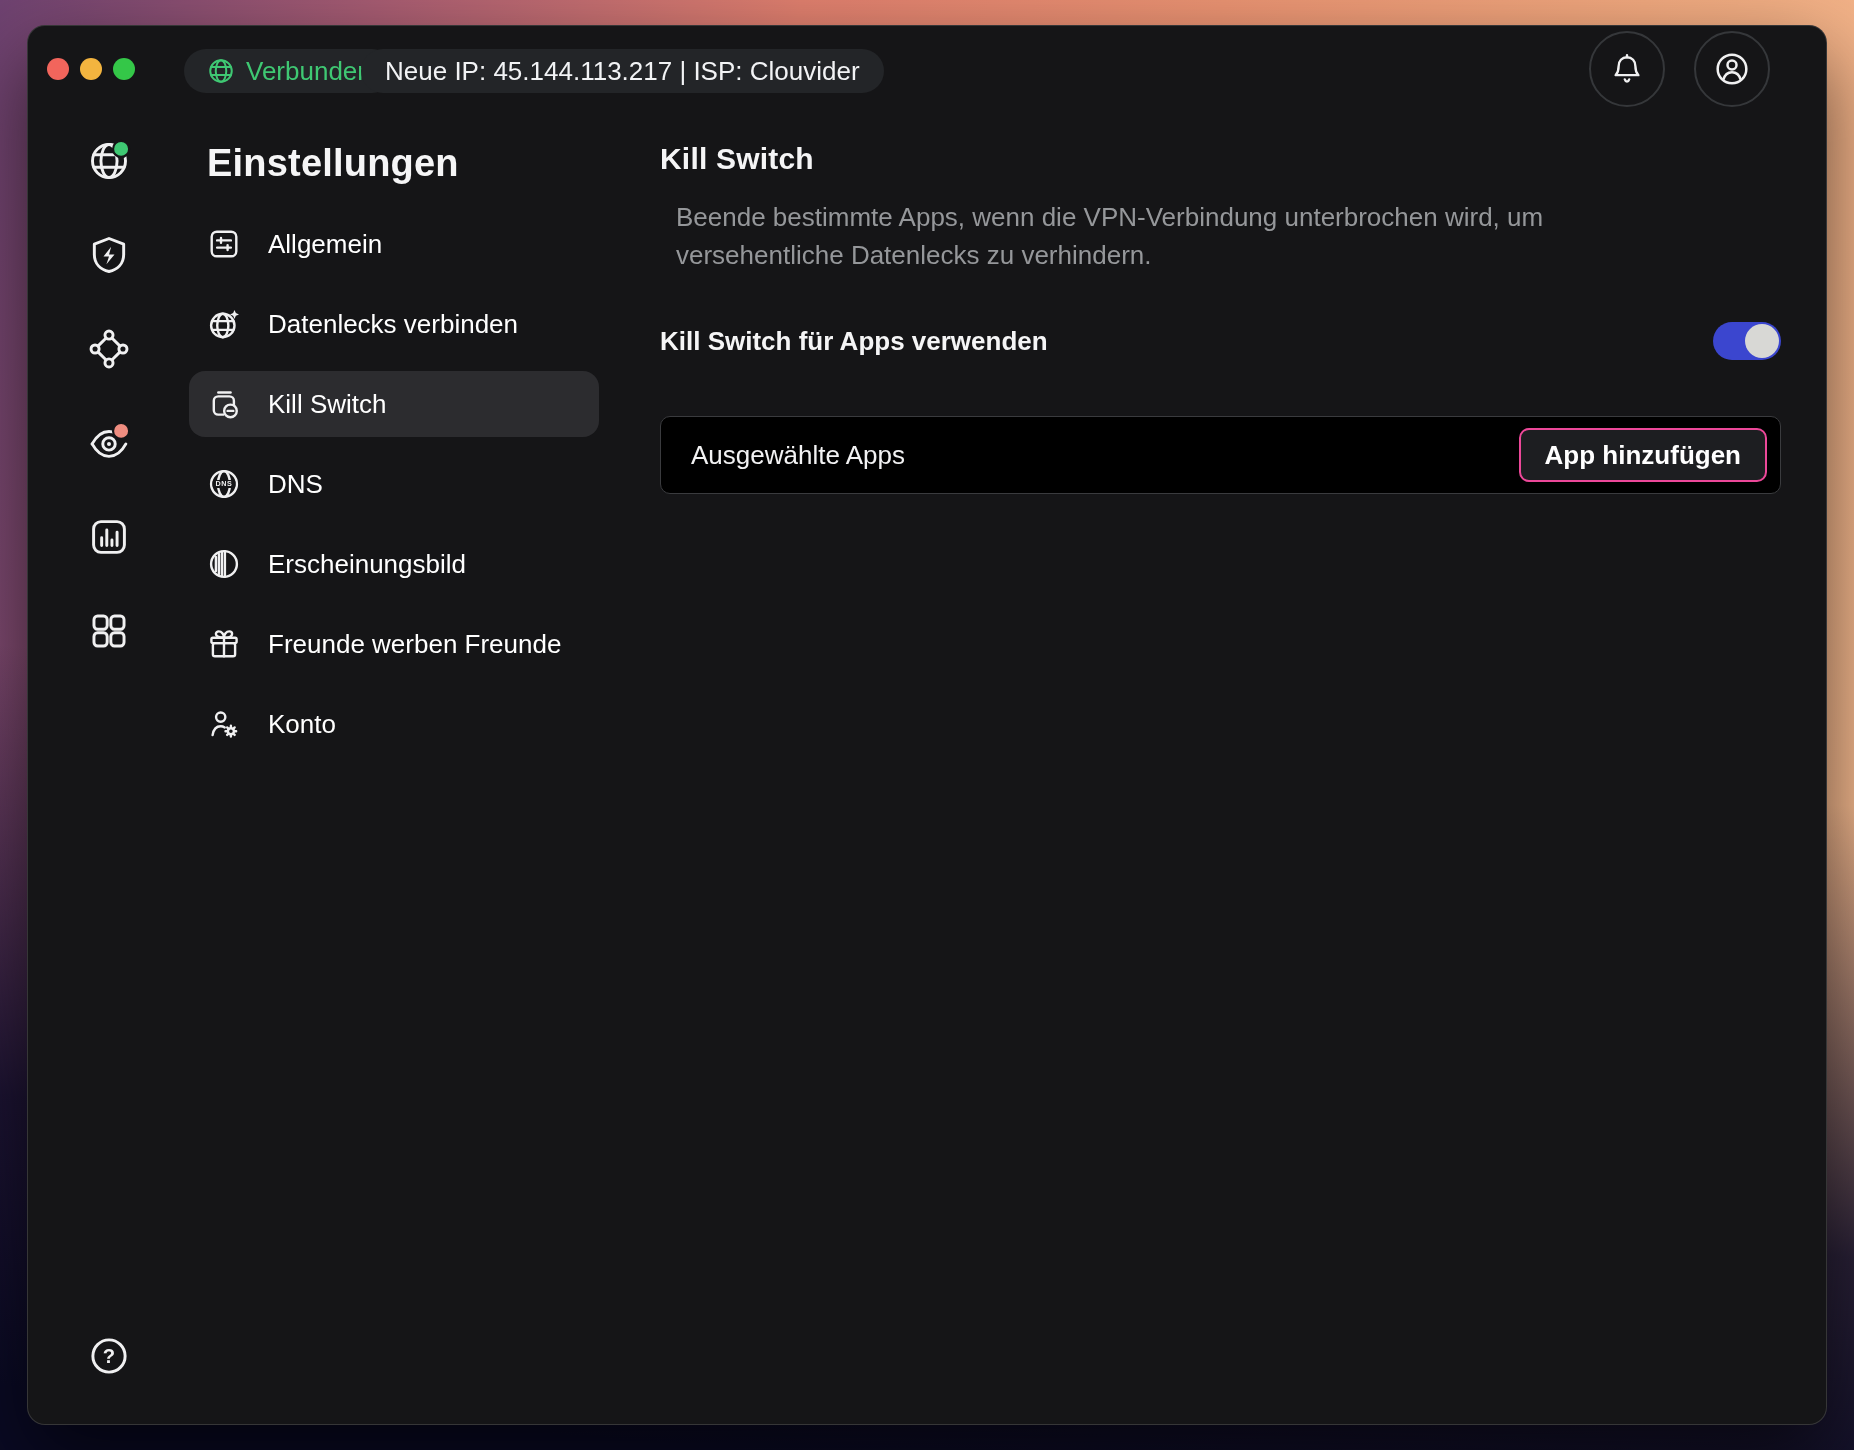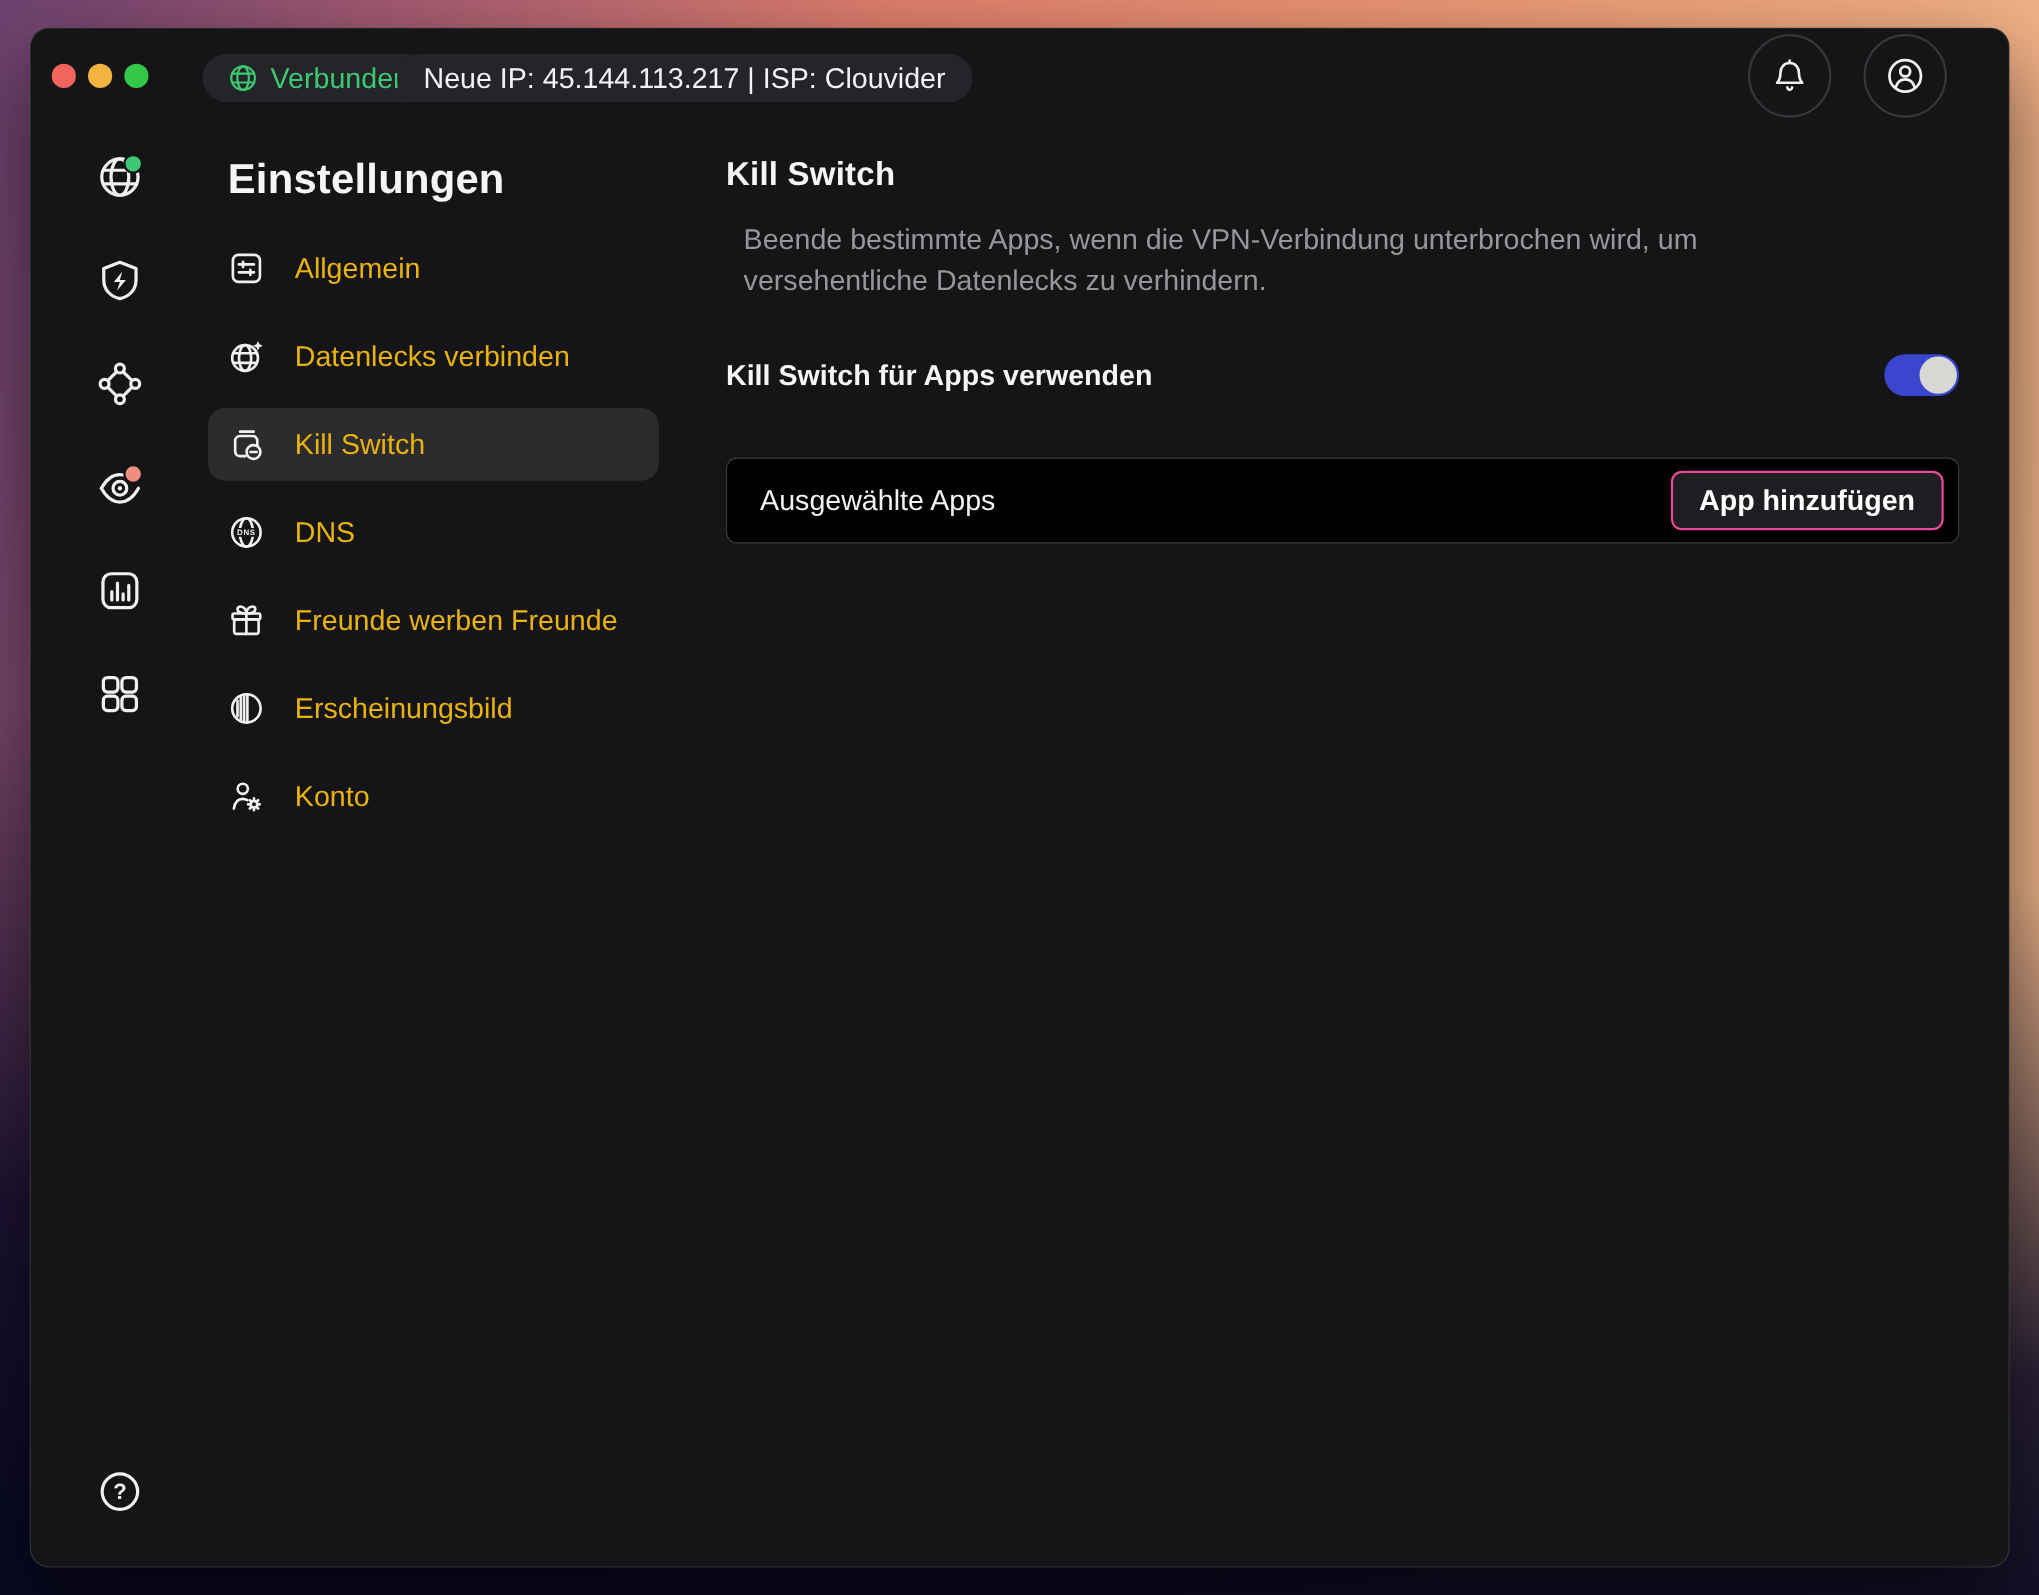--- a/index.html
+++ b/index.html
@@ -32,21 +32,21 @@
   
   .app-body{flex:1;display:flex;min-height:0;}
   .rail{width:161px;flex:none;display:flex;flex-direction:column;align-items:center;padding-top:23px;box-sizing:border-box;}
   .rail-btn{width:44px;height:44px;margin-bottom:50px;background:none;border:none;padding:0;cursor:pointer;}
   .rail-btn.help{margin-top:auto;margin-bottom:46px;}
   .rail-btn svg{display:block;}
   
   .menu{width:410px;flex:none;padding-top:26px;box-sizing:border-box;}
   .menu-title{font-size:38px;font-weight:700;color:#f5f5f6;margin:0 0 26px;padding-left:18px;letter-spacing:.2px;}
   .menu-item{height:66px;margin-bottom:14px;border-radius:16px;display:flex;align-items:center;
-             padding-left:17px;gap:26px;color:#eab308;font-size:26px;cursor:pointer;}
+             padding-left:17px;gap:26px;color:#ffffff;font-size:26px;cursor:pointer;}
   .menu-item.selected{background:#2c2c2f;}
   .menu-item svg{flex:none;display:block;}
   
   .content{flex:1;padding:26px 45px 0 61px;box-sizing:border-box;min-width:0;}
   .content h1{font-size:30px;font-weight:700;color:#f5f5f6;margin:0 0 22px;letter-spacing:.2px;}
   .desc{font-size:26px;line-height:38px;color:#95979a;margin:0 16px 48px;}
   .toggle-row{display:flex;align-items:center;justify-content:space-between;margin-bottom:56px;}
   .toggle-label{font-size:26px;font-weight:700;color:#f5f5f6;}
   .toggle{width:68px;height:38px;border-radius:19px;background:#3b46cf;position:relative;flex:none;cursor:pointer;border:none;padding:0;}
   .toggle .knob{position:absolute;right:2px;top:2px;width:34px;height:34px;border-radius:50%;background:#d8d8d5;}
@@ -224,37 +224,37 @@
           </g>
           <rect x="4.4" y="9.4" width="15.2" height="5.2" rx="1.2" fill="#151517" stroke="none"></rect>
           <text x="12" y="13.6" text-anchor="middle" font-size="4.8" font-weight="700" font-family="Liberation Sans, sans-serif" fill="#f0f0f1" letter-spacing=".4">DNS</text>
         </svg>
         <span>DNS</span>
       </div>
 
       <div class="menu-item">
         <svg width="36" height="36" viewBox="0 0 24 24">
           <g class="ic">
+            <circle cx="12" cy="12" r="8.6"></circle>
+            <path d="M6.6 7.3v9.4M8.6 5.3v13.4M10.6 4v16M12.6 3.5v17"></path>
+          </g>
+        </svg>
+        <span>Erscheinungsbild</span>
+      </div>
+
+      <div class="menu-item">
+        <svg width="36" height="36" viewBox="0 0 24 24">
+          <g class="ic">
             <rect x="4.6" y="11.4" width="14.8" height="8.8" rx="1.4"></rect>
             <rect x="3.6" y="7.8" width="16.8" height="3.6" rx="1"></rect>
             <path d="M12 7.8v12.4"></path>
             <path d="M12 7.8c-3.8 0-5.4-1.1-5.4-2.5 0-1 .8-1.7 1.9-1.7 1.9 0 3.5 2 3.5 4.2 0-2.2 1.6-4.2 3.5-4.2 1.1 0 1.9.7 1.9 1.7 0 1.4-1.6 2.5-5.4 2.5z"></path>
           </g>
         </svg>
         <span>Freunde werben Freunde</span>
-      </div>
-
-      <div class="menu-item">
-        <svg width="36" height="36" viewBox="0 0 24 24">
-          <g class="ic">
-            <circle cx="12" cy="12" r="8.6"></circle>
-            <path d="M6.6 7.3v9.4M8.6 5.3v13.4M10.6 4v16M12.6 3.5v17"></path>
-          </g>
-        </svg>
-        <span>Erscheinungsbild</span>
       </div>
 
       <div class="menu-item">
         <svg width="36" height="36" viewBox="0 0 24 24">
           <g class="ic">
             <circle cx="9.8" cy="7.4" r="3.1"></circle>
             <path d="M4.4 19.4c.6-3.9 2.7-5.9 5.4-5.9 1 0 1.9.3 2.7.8"></path>
             <circle cx="16.6" cy="16.8" r="2"></circle>
             <path d="M16.6 13.2v1.1M16.6 19.3v1.1M13 16.8h1.1M19 16.8h1.1M14.1 14.3l.8.8M18.3 18.5l.8.8M19.1 14.3l-.8.8M14.9 18.5l-.8.8"></path>
           </g>

